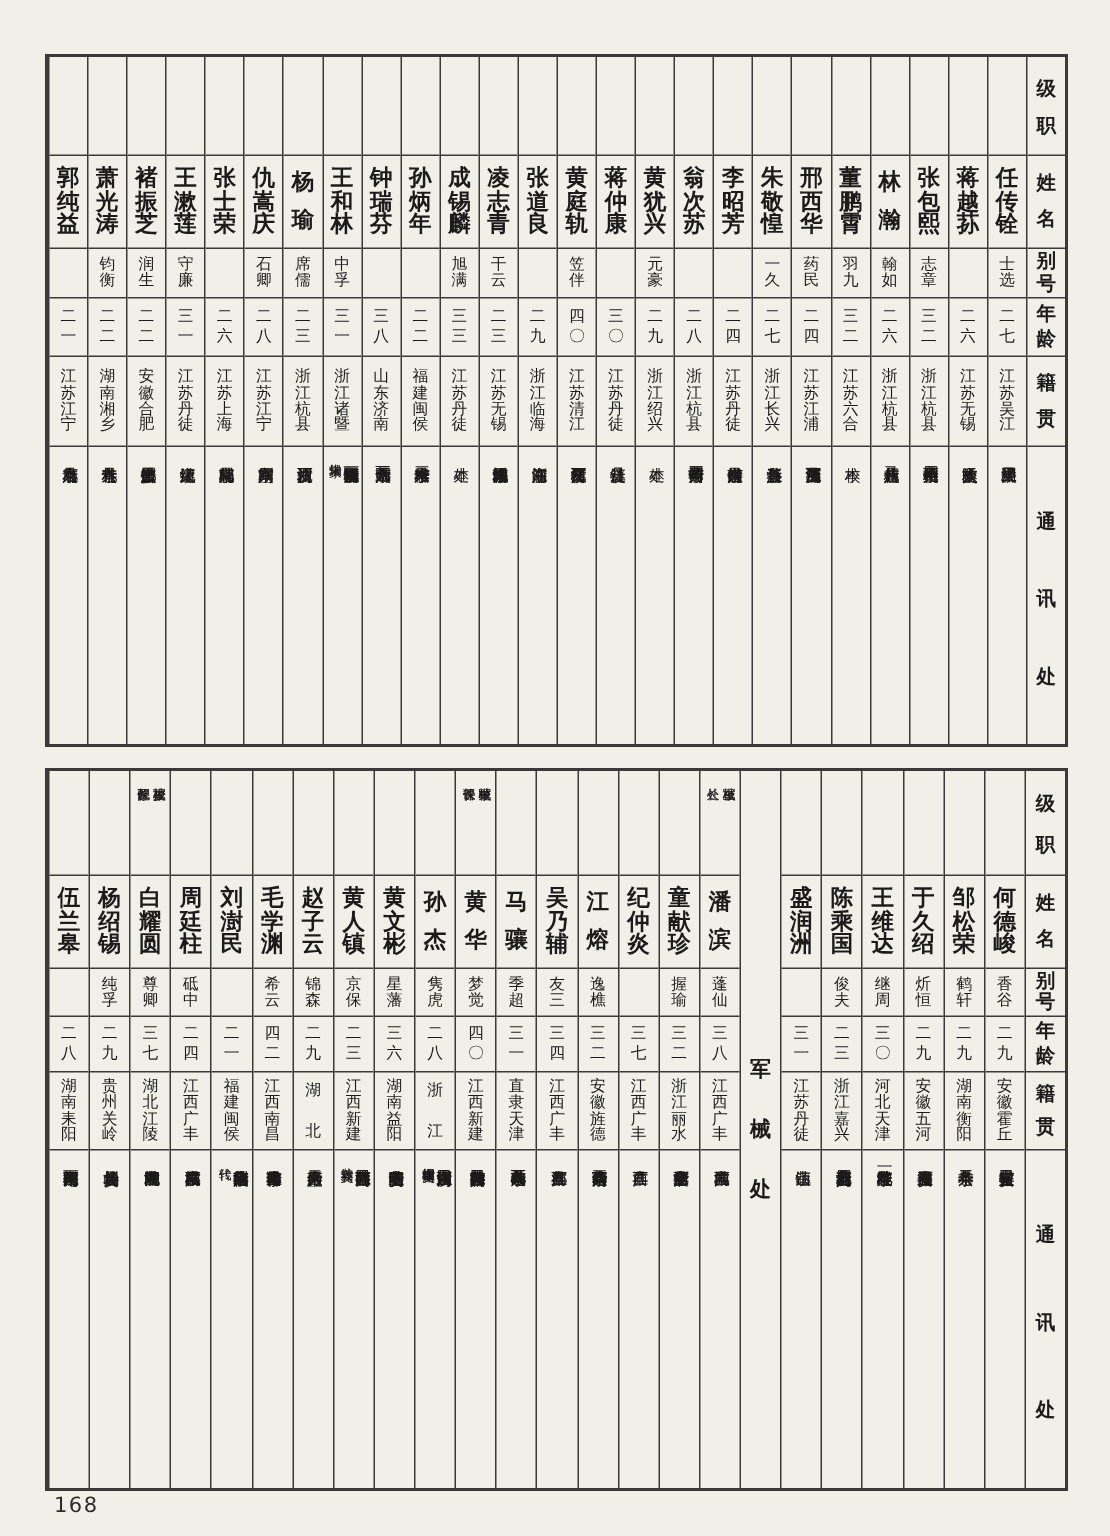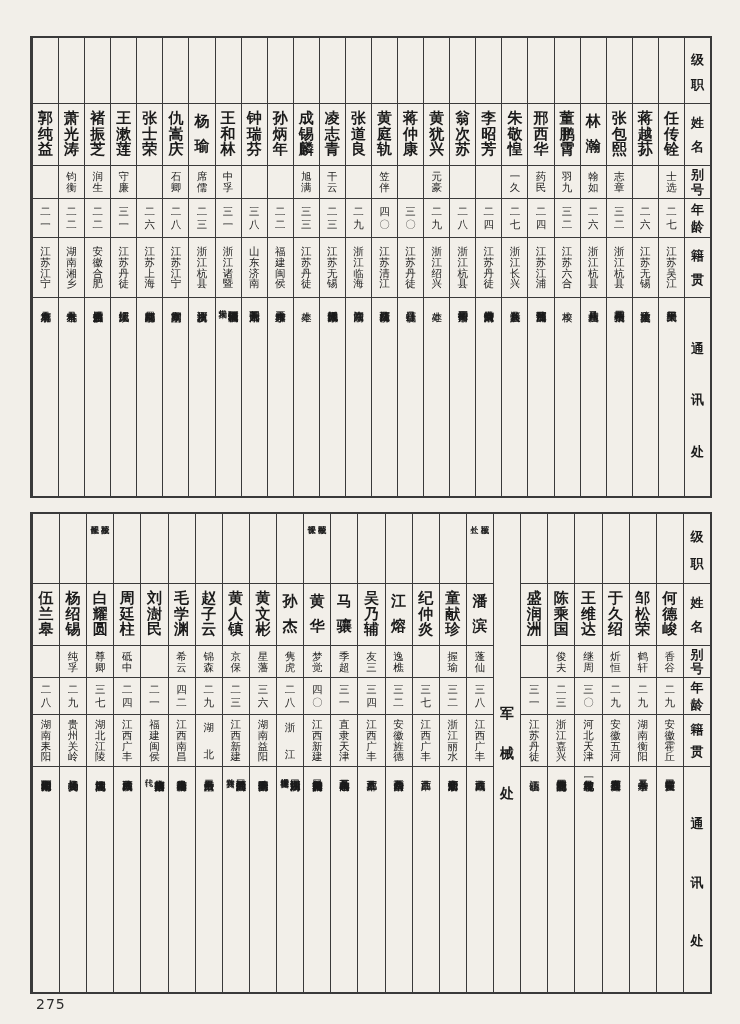--- a/index.html
+++ b/index.html
@@ -1430,14 +1430,14 @@
           <span class="celltext">耒</span>
           <span class="celltext">阳</span>
         </div>
         <div class="cell address">
           <div class="v addrwrap">
             <div class="addrmain">湖南耒阳西门外槐树下伍宅</div>
           </div>
         </div>
       </div>
     </div>
-  <div class="page-number">275</div>
+  <div class="page-number">168</div>
 </div>
 
 </body></html>

